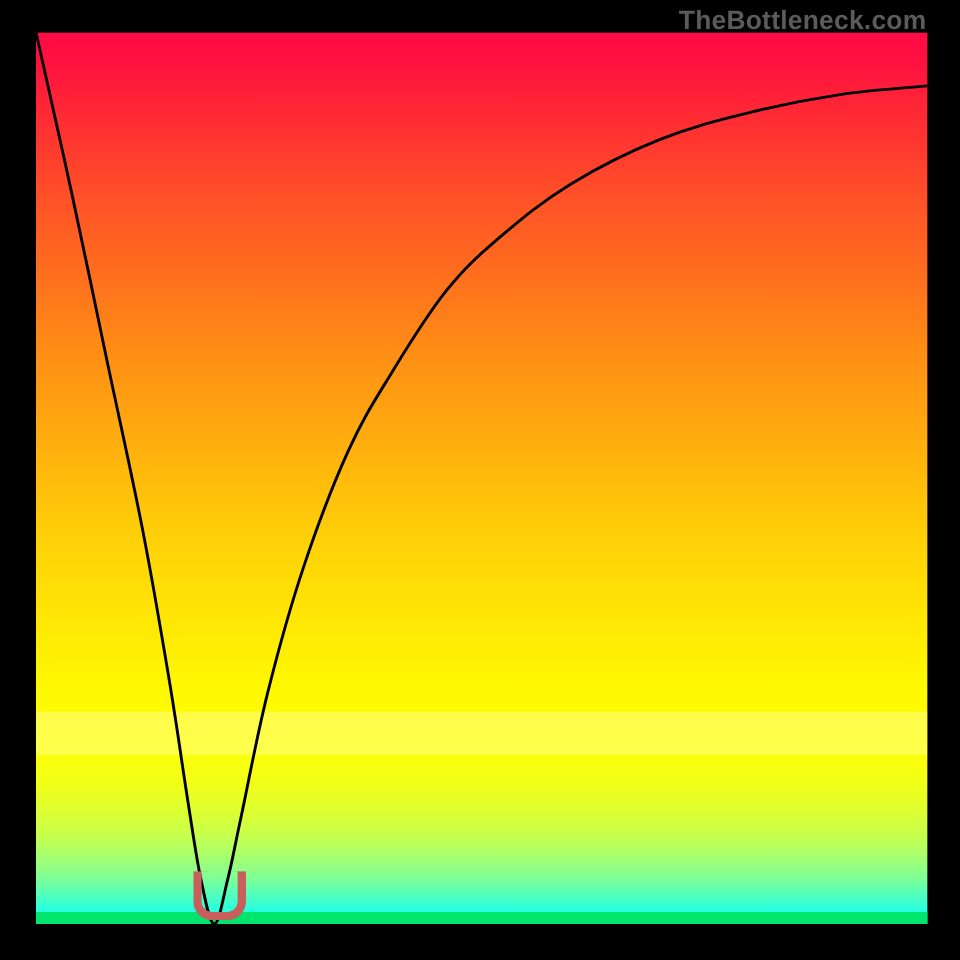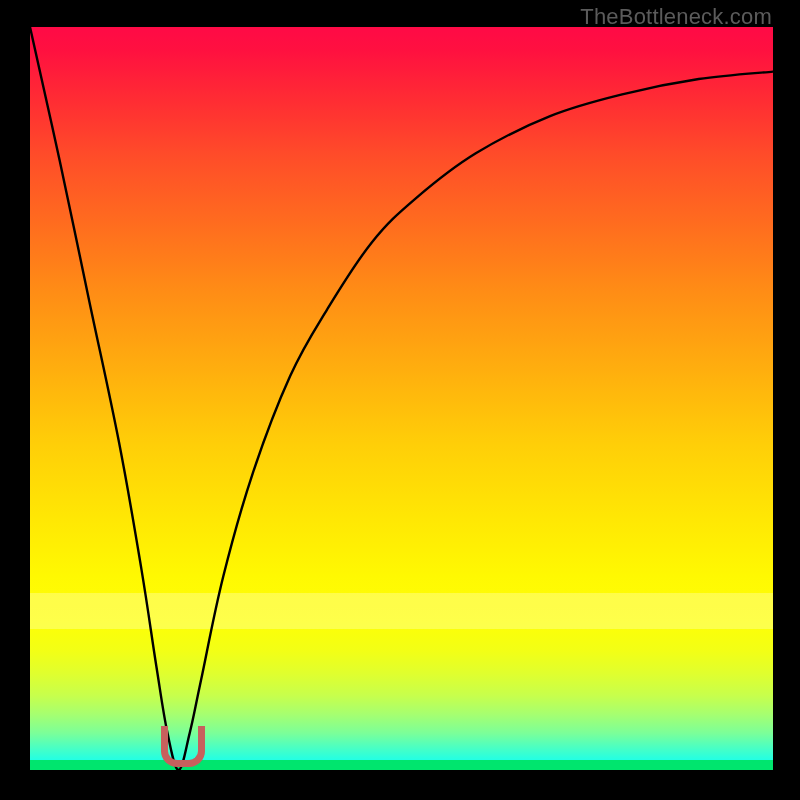--- a/index.html
+++ b/index.html
@@ -23,21 +23,21 @@
       #c7ff4c 90%,
       #a6ff70 92.5%,
       #7cff98 95%,
       #4affc3 97%,
       #1affea 99%,
       #00ffff 100%);
   }
   .bottom-band{position:absolute;left:0;right:0;bottom:0;height:10px;background:#00e56e}
   .white-band{position:absolute;left:0;right:0;height:36px;top:566px;background:rgba(255,255,255,0.28)}
   svg.curve{position:absolute;inset:0}
-  .watermark{position:absolute;right:28px;top:4px;color:#5b5b5b;font-size:22px;letter-spacing:0.2px;font-weight:400}
+  .watermark{position:absolute;right:28px;top:4px;color:#5b5b5b;font-size:22px;letter-spacing:0.2px;font-weight:700}
   .marker{position:absolute;width:30px;height:34px;border:7px solid #c7605d;border-top:none;border-radius:0 0 16px 16px;background:transparent}
 </style>
 </head>
 <body>
 
 <div class="frame">
 
   <div class="plot">
     <div class="grad"></div>
     <div class="white-band"></div>

